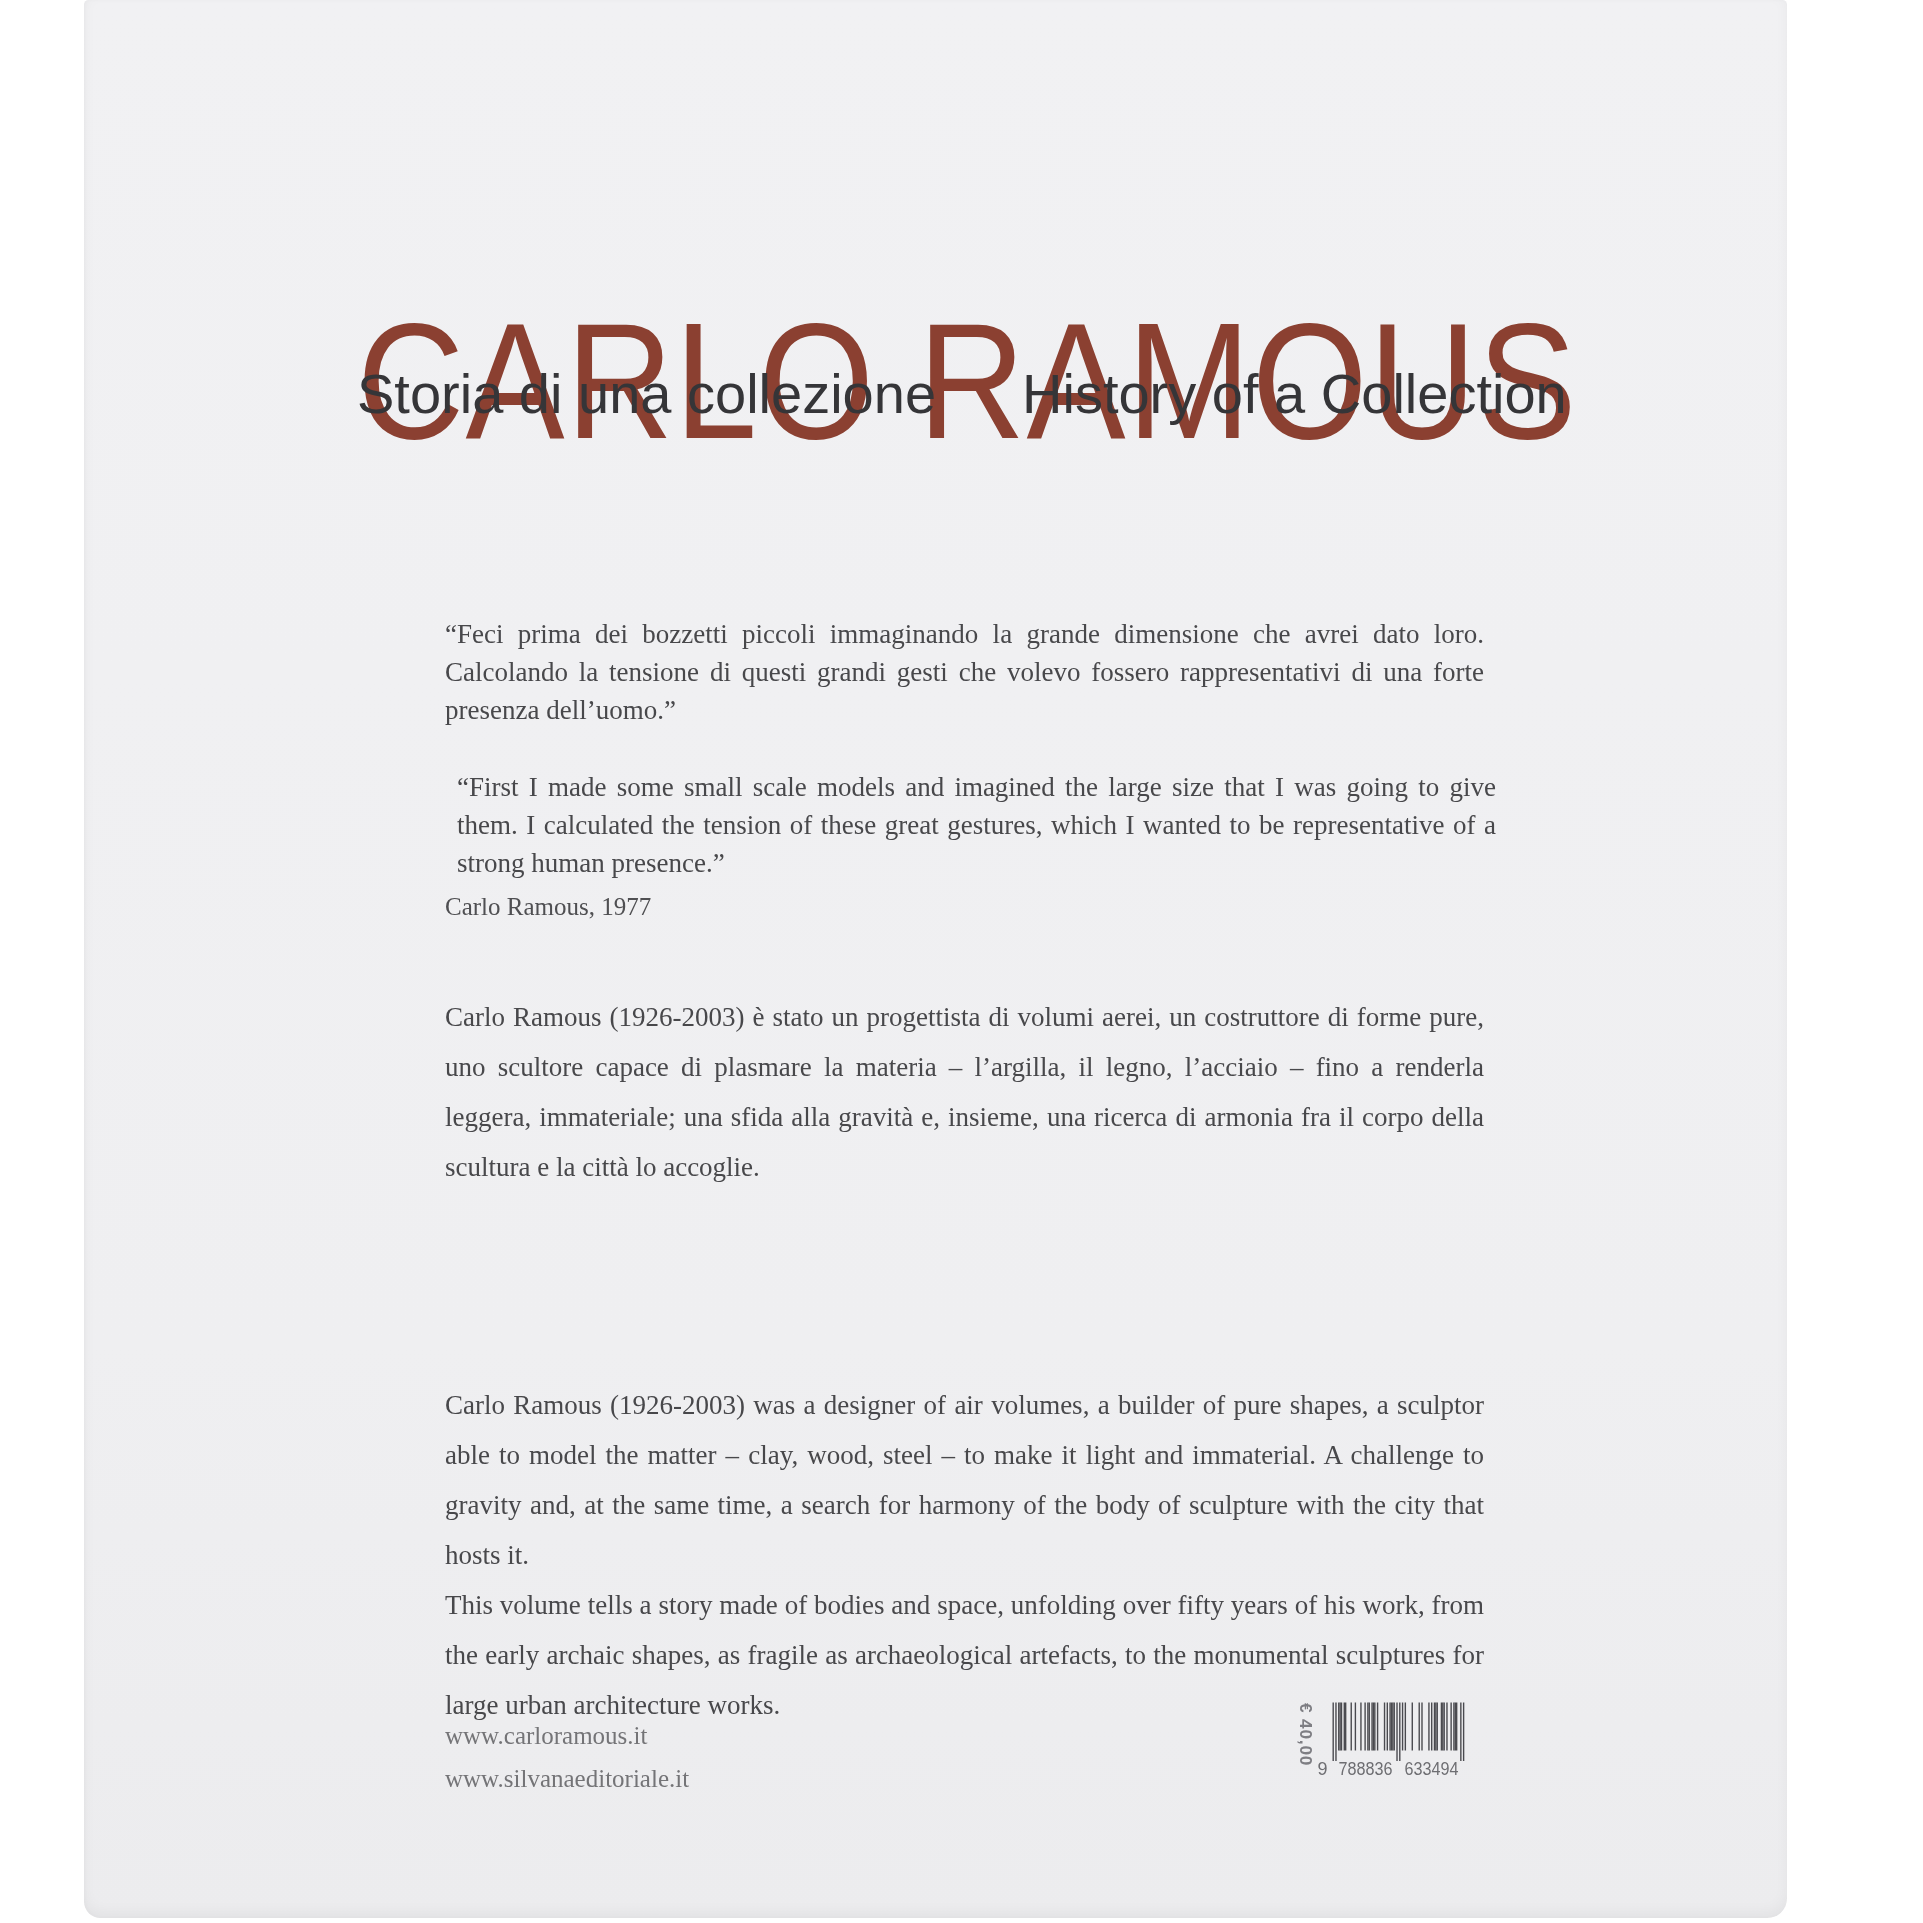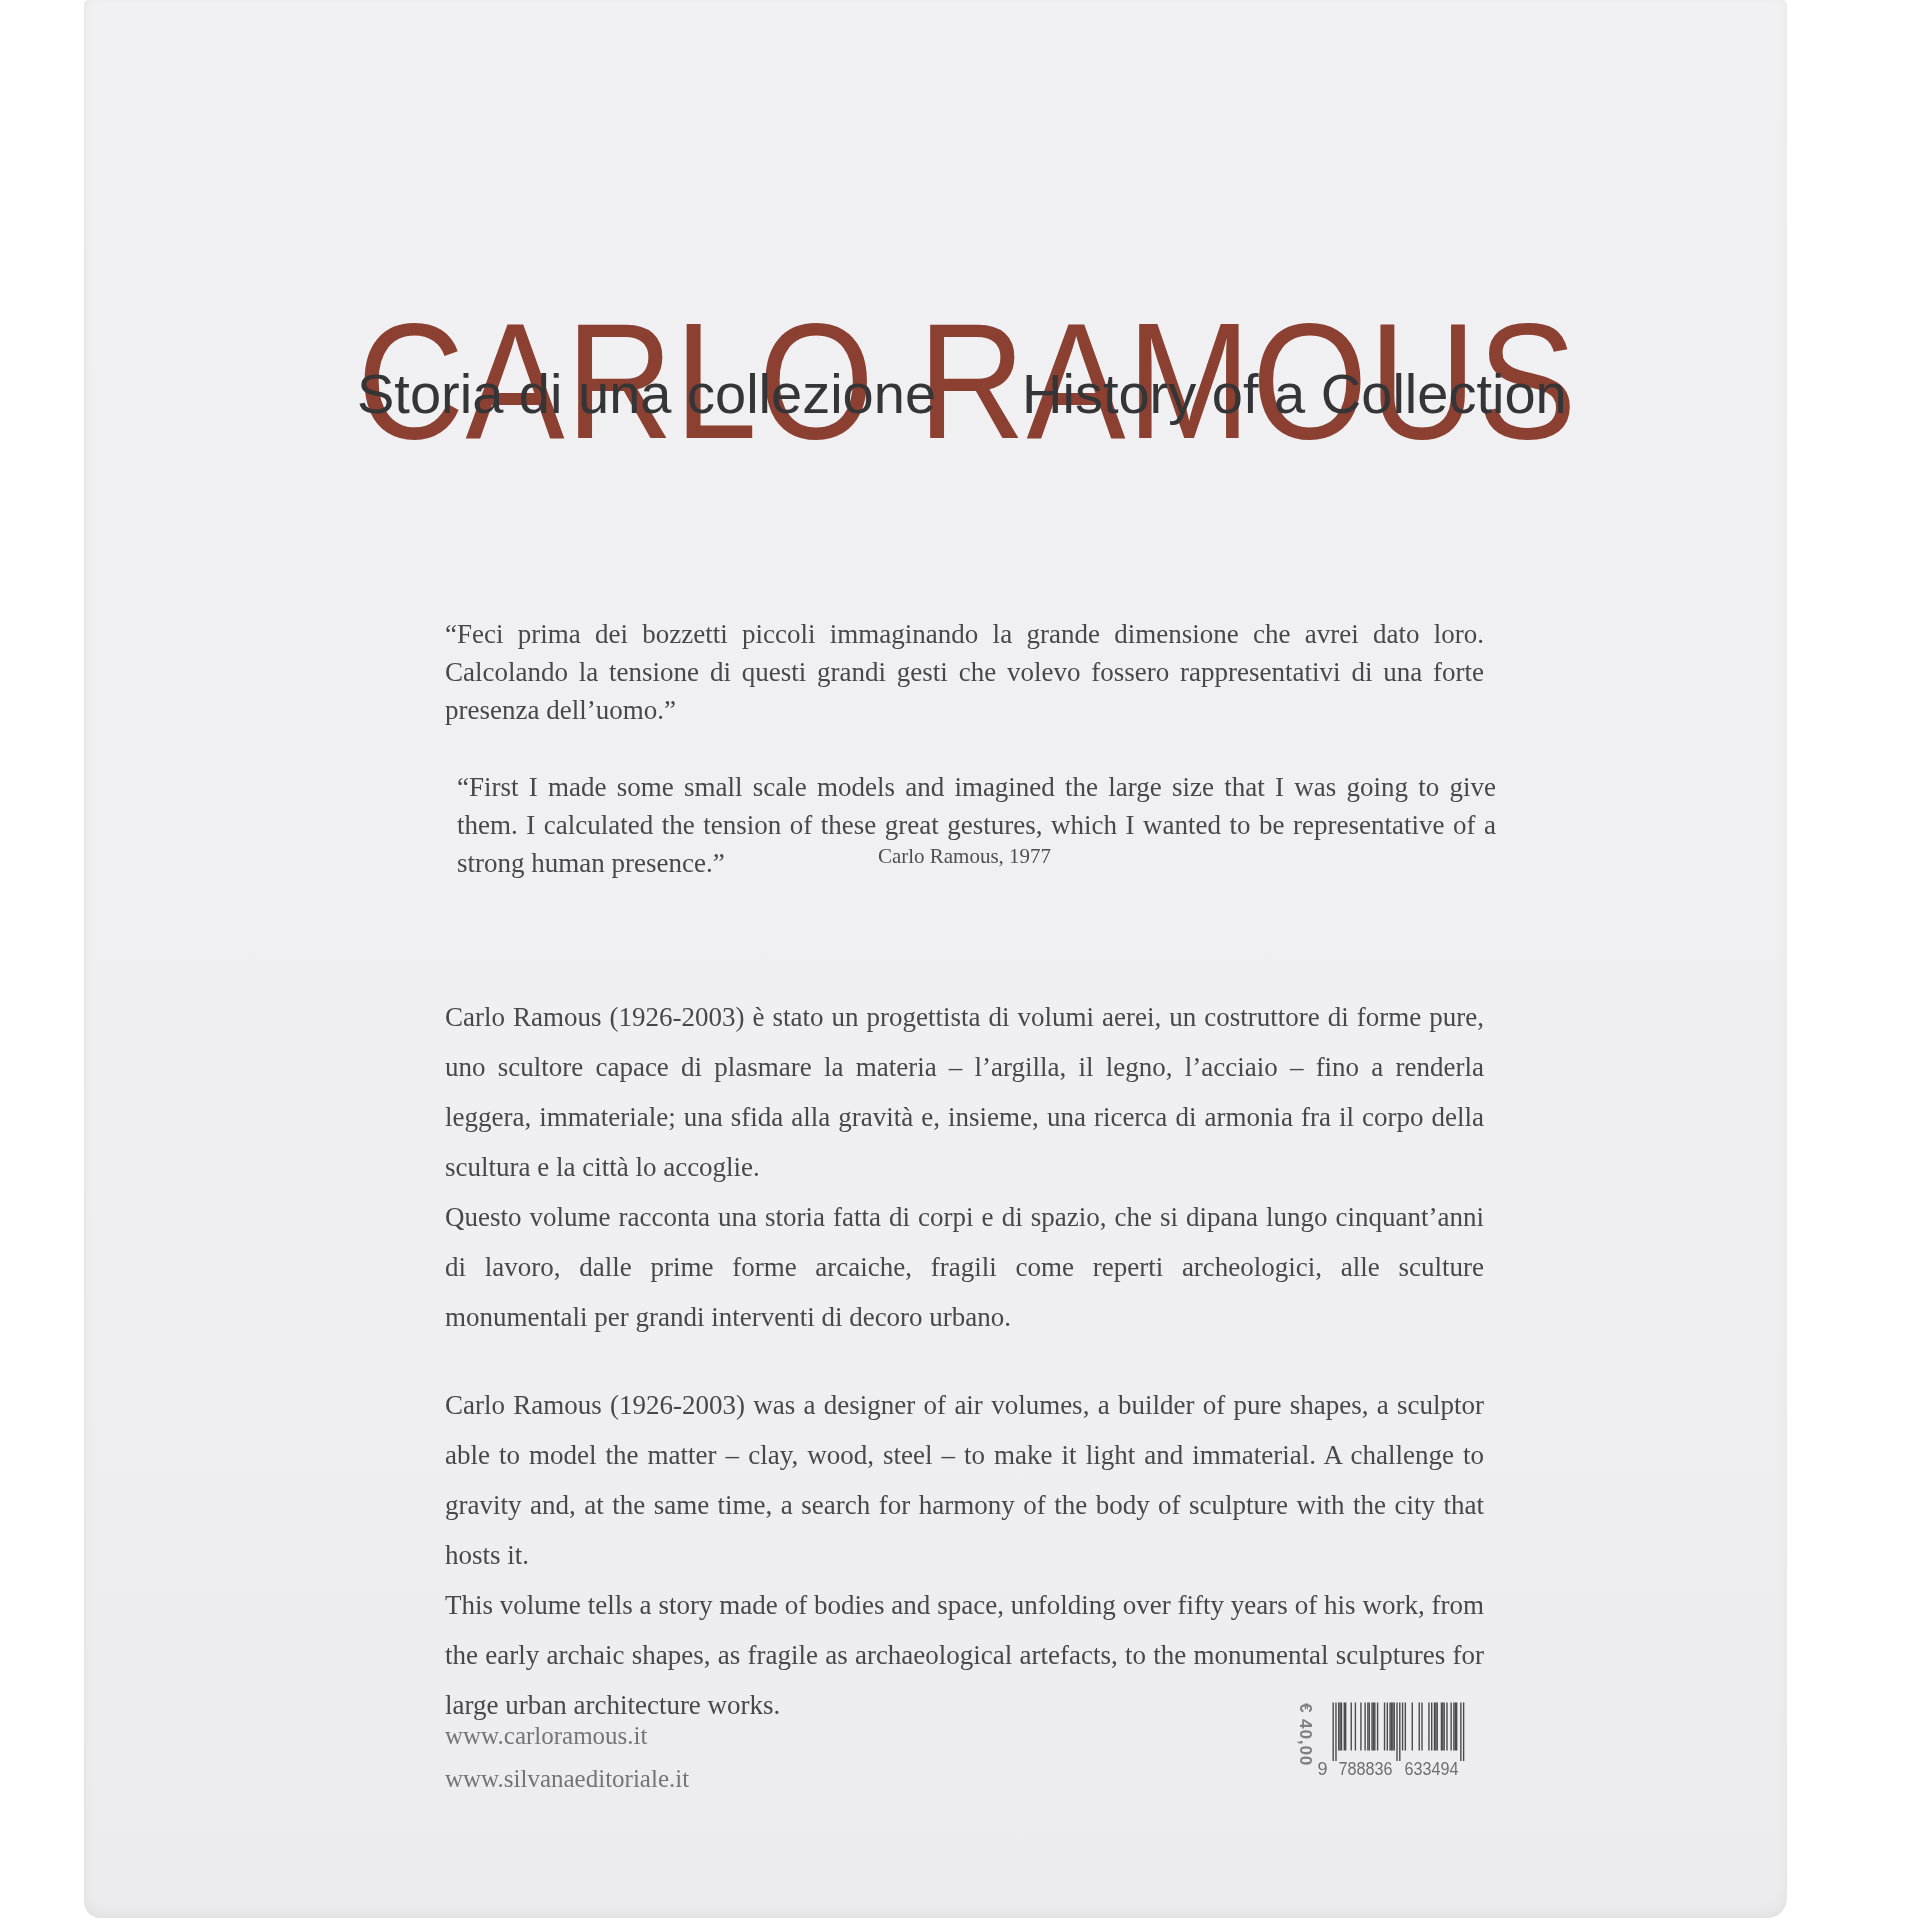--- a/index.html
+++ b/index.html
@@ -27,21 +27,21 @@
   .subtitle{
     position:absolute;left:273px;top:366px;
     display:flex;gap:86px;
     font-family:"Liberation Sans", sans-serif;
     font-size:56px;line-height:1;font-weight:400;
     color:#353538;white-space:nowrap;
   }
   .textcol{position:absolute;left:361px;width:1039px;color:#48484b;}
   .quote-it{top:615px;font-size:27px;line-height:38px;text-align:justify;hyphens:none;}
   .quote-en{top:768px;font-size:27px;line-height:38px;text-align:justify;hyphens:none;margin-left:12px;}
-  .credit{top:837px;font-size:21px;line-height:38px;text-align:center;color:#4f4f52;}
+  .credit{top:888px;font-size:25px;line-height:38px;text-align:left;color:#4f4f52;}
   .desc{font-size:27px;line-height:50px;text-align:justify;hyphens:none;}
   .desc p{margin:0;padding:0;}
   .desc-it{top:992px;}
   .desc-en{top:1380px;}
   .websites{
     position:absolute;left:361px;top:1714px;
     font-size:25px;line-height:43px;color:#747477;
   }
   .barcode-wrap{position:absolute;left:1232px;top:1701px;width:165px;height:78px;}
   .price{
@@ -70,21 +70,20 @@
     </div>
 
     <div class="textcol quote-it" lang="it">“Feci prima dei bozzetti piccoli immaginando la grande dimensione che avrei dato loro. Calcolando la tensione di questi grandi gesti che volevo fossero rappresentativi di una forte presenza dell’uomo.”</div>
 
     <div class="textcol quote-en" lang="en">“First I made some small scale models and imagined the large size that I was going to give them. I calculated the tension of these great gestures, which I wanted to be representative of a strong human presence.”</div>
 
     <div class="textcol credit">Carlo Ramous, 1977</div>
 
     <div class="textcol desc desc-it" lang="it">
       <p>Carlo Ramous (1926-2003) è stato un progettista di volumi aerei, un costruttore di forme pure, uno scultore capace di plasmare la materia – l’argilla, il legno, l’acciaio – fino a renderla leggera, immateriale; una sfida alla gravità e, insieme, una ricerca di armonia fra il corpo della scultura e la città lo accoglie.</p>
-      <p>Questo volume racconta una storia fatta di corpi e di spazio, che si dipana lungo cinquant’anni di lavoro, dalle prime forme arcaiche, fragili come reperti archeologici, alle sculture monumentali per grandi interventi di decoro urbano.</p>
     </div>
 
     <div class="textcol desc desc-en" lang="en">
       <p>Carlo Ramous (1926-2003) was a designer of air volumes, a builder of pure shapes, a sculptor able to model the matter – clay, wood, steel – to make it light and immaterial. A challenge to gravity and, at the same time, a search for harmony of the body of sculpture with the city that hosts it.</p>
       <p>This volume tells a story made of bodies and space, unfolding over fifty years of his work, from the early archaic shapes, as fragile as archaeological artefacts, to the monumental sculptures for large urban architecture works.</p>
     </div>
 
     <div class="websites">
       <div>www.carloramous.it</div>
       <div>www.silvanaeditoriale.it</div>

